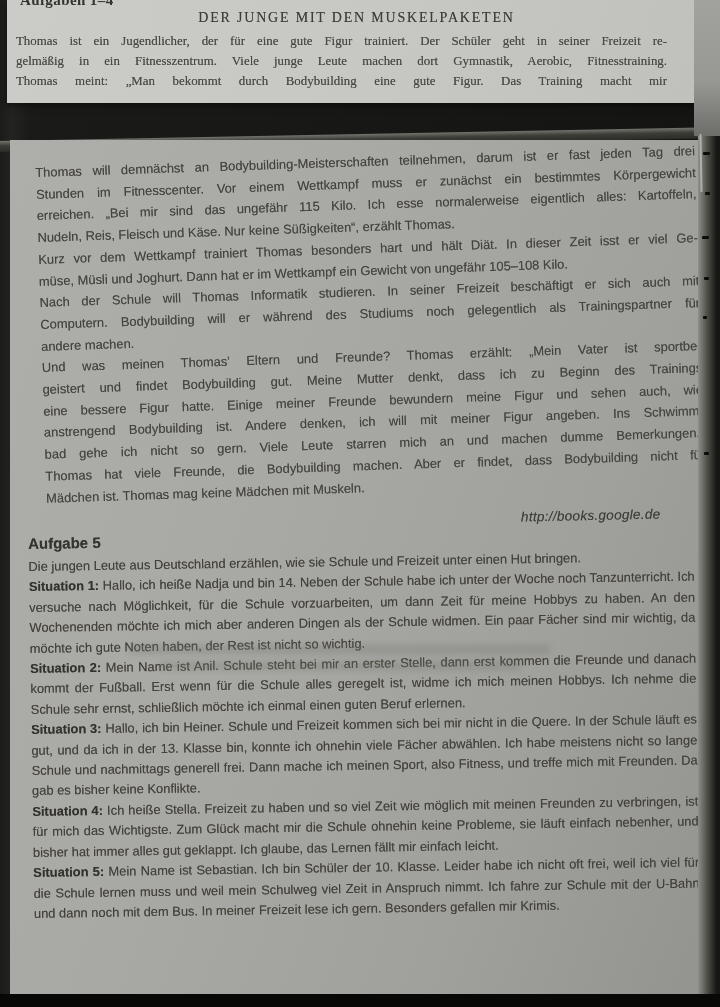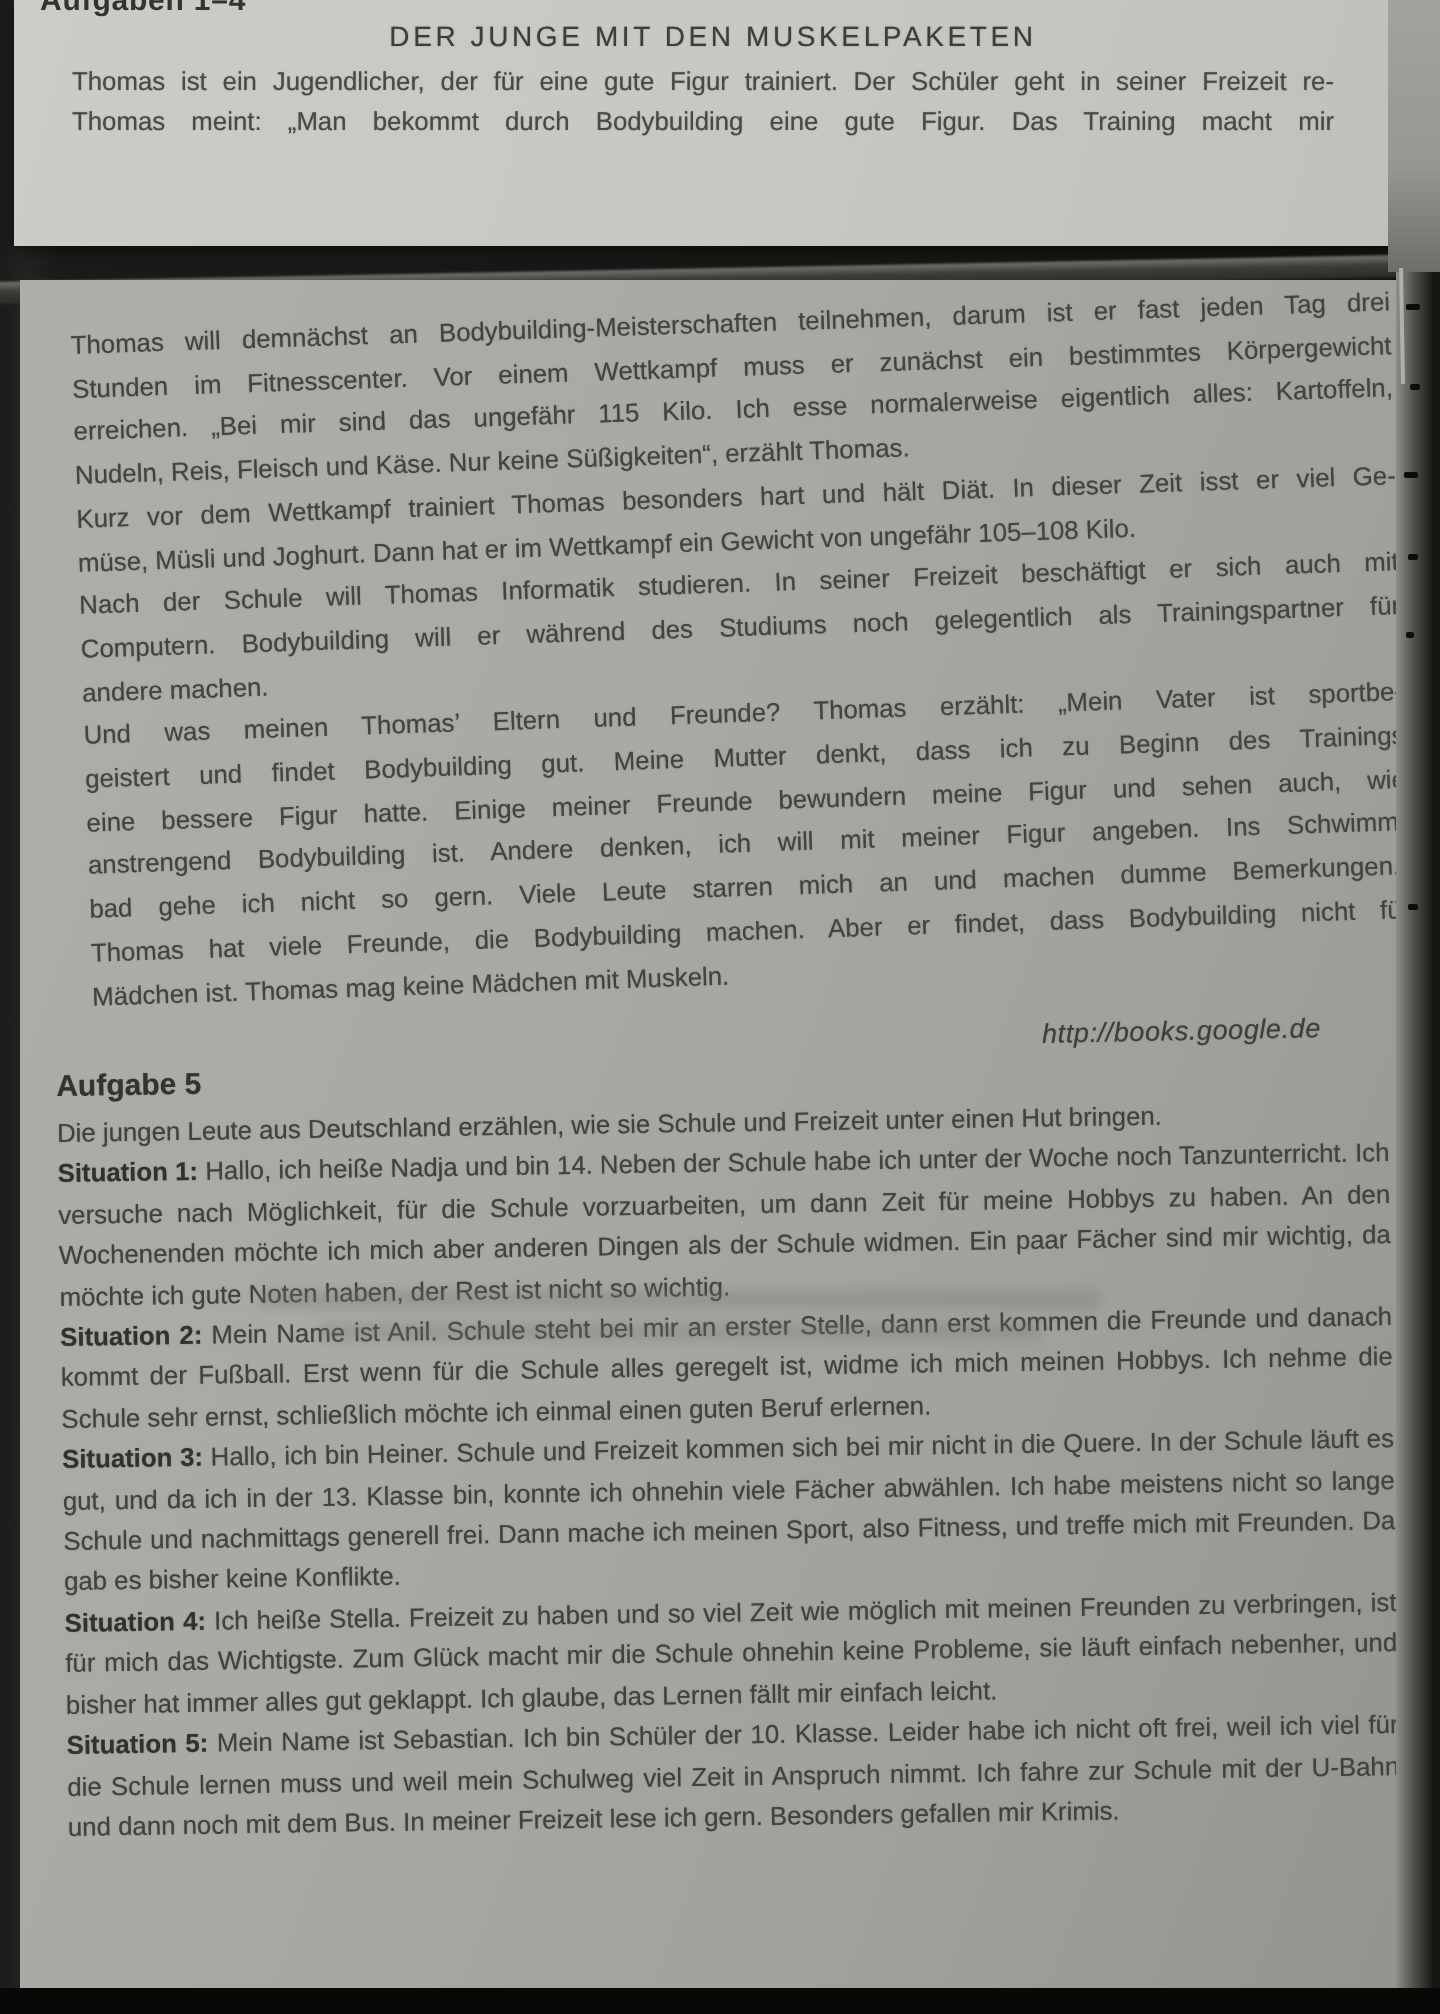--- a/index.html
+++ b/index.html
@@ -3,35 +3,35 @@
 <meta charset="utf-8">
 <style>
   html,body{margin:0;padding:0;}
   body{
     width:720px;height:1007px;position:relative;overflow:hidden;
     background:linear-gradient(90deg,#1b1b19 0,#232321 12px,#1a1a18 30px,#141412 100%);
     font-family:"Liberation Sans","DejaVu Sans",sans-serif;
   }
   
   .paper-top{
-    position:absolute;left:7px;top:0;width:688px;height:123px;
+    position:absolute;left:7px;top:0;width:688px;height:103px;
     background:linear-gradient(105deg,#cbcbc8 0%,#c7c7c4 55%,#c0c0bd 100%);
-    overflow:hidden;box-shadow:0 2px 7px rgba(0,0,0,.55);
+    overflow:hidden;box-shadow:0 2px 7px rgba(0,0,0,.55);font-family:Liberation Serif, serif;
   }
   .hdr{
     position:absolute;left:13px;top:-8px;font-size:15px;font-weight:bold;
     color:#34342f;letter-spacing:.4px;
   }
   .title{
     position:absolute;left:0;right:0;top:10px;text-align:center;
     font-size:14px;color:#3e3e39;letter-spacing:1.8px;font-weight:500;
     text-shadow:0 0 .6px rgba(62,62,57,.6);
     margin-left:11px;
   }
-  .intro{position:absolute;left:9px;right:28px;top:31px;margin-left:20px;}
+  .intro{position:absolute;left:9px;right:28px;top:31px;}
   .ln{
     font-size:12.9px;line-height:20.2px;color:#4a4942;white-space:normal;
     text-shadow:0 0 .6px rgba(74,73,66,.65);
   }
   .j{text-align:justify;text-align-last:justify;}
   
   .gap-band{
     position:absolute;left:-6px;top:134px;width:734px;height:11px;
     background:linear-gradient(180deg,#74746f 0%,#3c3c37 45%,#2c2c28 100%);
     transform:rotate(-1.1deg);filter:blur(.4px);
@@ -94,20 +94,21 @@
   .sm2{left:150px;top:522px;width:360px;height:8px;}
 </style>
 </head>
 <body>
 
 <div class="paper-top">
   <div class="hdr">Aufgaben 1–4</div>
   <div class="title">DER JUNGE MIT DEN MUSKELPAKETEN</div>
   <div class="intro">
     <div class="ln j">Thomas ist ein Jugendlicher, der für eine gute Figur trainiert. Der Schüler geht in seiner Freizeit re-</div>
+    <div class="ln j">gelmäßig in ein Fitnesszentrum. Viele junge Leute machen dort Gymnastik, Aerobic, Fitnesstraining.</div>
     <div class="ln j">Thomas meint: „Man bekommt durch Bodybuilding eine gute Figur. Das Training macht mir</div>
   </div>
 </div>
 
 <div class="gap-band"></div>
 <div class="edge-top-right"></div>
 
 <div class="paper-main">
   <div class="smudge sm1"></div>
   <div class="smudge sm2"></div>

